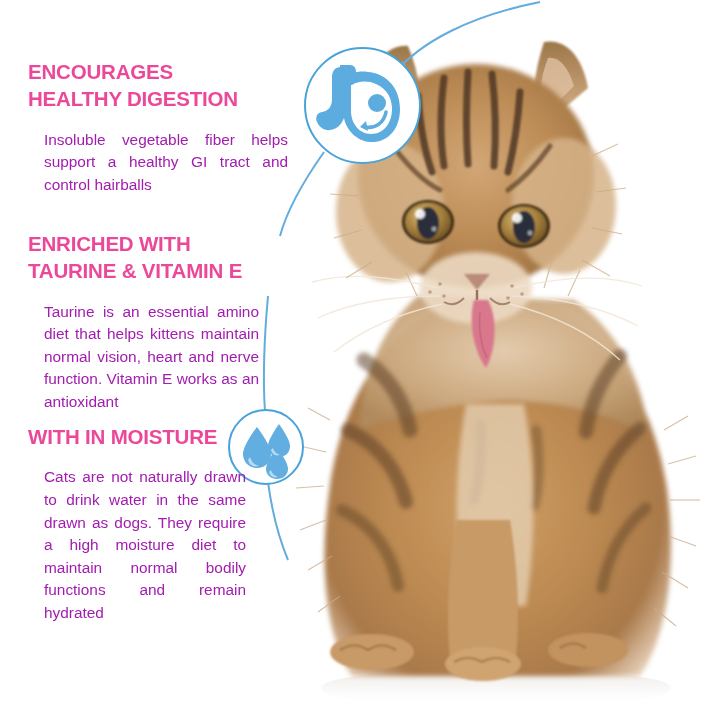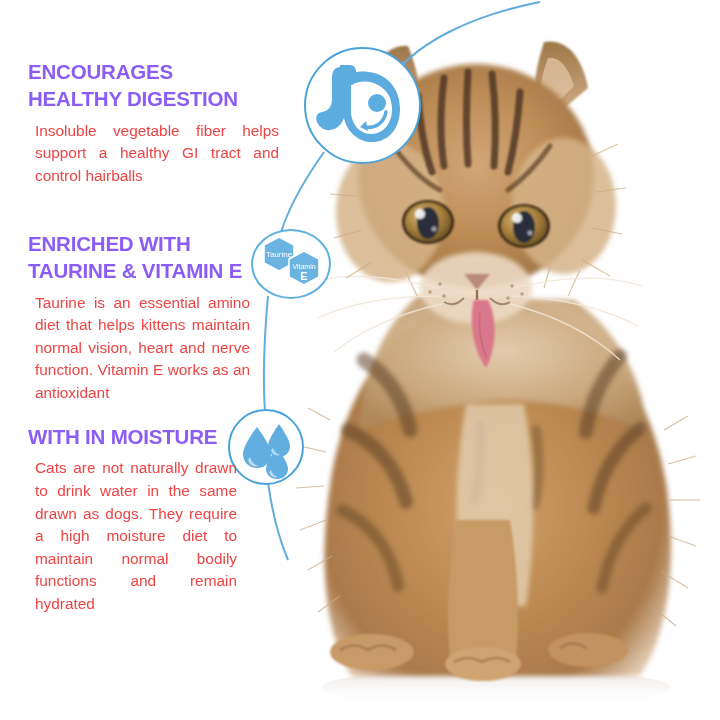--- a/index.html
+++ b/index.html
@@ -41,33 +41,33 @@
     left: 0;
     top: 0;
     width: 280px;
     height: 720px;
   }
   .section {
     position: absolute;
     left: 28px;
   }
   .section-heading {
-    color: #8b5cf6;
+    color: #ec4899;
     font-size: 20.5px;
     font-weight: bold;
     letter-spacing: -0.2px;
     line-height: 1.33;
     margin: 0 0 2px 0;
     white-space: pre-line;
   }
   .section-body {
-    color: #ef4444;
+    color: #a21caf;
     font-size: 15.4px;
     line-height: 1.47;
-    margin: 7px;
+    margin: 16px;
     text-align: justify;
     text-justify: inter-word;
   }
 
   #section-digestion { top: 58px; width: 248px; }
   #section-digestion .section-body { width: 244px; }
   #section-taurine   { top: 230px; width: 222px; }
   #section-taurine .section-body { width: 215px; }
   #section-moisture  { top: 423px; width: 210px; }
   #section-moisture .section-body { width: 202px; }
@@ -321,32 +321,20 @@
         <path d="M 34 16 L 44 16 C 48 16, 50 19, 50 23 L 50 30 C 50 34, 47 36, 44 36 L 38 36 L 38 26 C 38 23, 36 22, 34 22 Z"></path>
 
         <circle cx="71" cy="54" r="9"></circle>
 
         <path d="M 80 63 C 78 74, 69 80, 59 78" stroke="#5cace0" stroke-width="3.6" fill="none" stroke-linecap="round"></path>
         <path d="M 60 72 L 54 78 L 62 82 Z"></path>
       </g>
     </svg>
   </div>
 
-  <div class="icon-badge" id="icon-taurine">
-    <svg width="76" height="66" viewBox="0 0 76 66" aria-hidden="true">
-      <g>
-        <polygon points="11,14 26,6 41,14 41,32 26,40 11,32" fill="#6bb4e2" stroke="#ffffff" stroke-width="1.6"></polygon>
-        <text x="26" y="26" font-family="Liberation Sans, sans-serif" font-size="8" fill="#ffffff" text-anchor="middle">Taurine</text>
-
-        <polygon points="36,28 51,20 66,28 66,46 51,54 36,46" fill="#6bb4e2" stroke="#ffffff" stroke-width="1.6"></polygon>
-        <text x="51" y="38" font-family="Liberation Sans, sans-serif" font-size="7" fill="#ffffff" text-anchor="middle">Vitamin</text>
-        <text x="51" y="49" font-family="Liberation Sans, sans-serif" font-size="11" font-weight="bold" fill="#ffffff" text-anchor="middle">E</text>
-      </g>
-    </svg>
-  </div>
 
   <div class="icon-badge" id="icon-moisture">
     <svg width="72" height="72" viewBox="0 0 72 72" aria-hidden="true">
       <g fill="#62aee0">
         <path d="M 27 16 C 27 16, 13 34, 13 43 C 13 51, 19 57, 27 57 C 35 57, 41 51, 41 43 C 41 34, 27 16, 27 16 Z"></path>
         <path d="M 49 13 C 49 13, 38 28, 38 35 C 38 42, 43 46, 49 46 C 55 46, 60 42, 60 35 C 60 28, 49 13, 49 13 Z"></path>
         <path d="M 47 36 C 47 36, 36 51, 36 58 C 36 64, 41 68, 47 68 C 53 68, 58 64, 58 58 C 58 51, 47 36, 47 36 Z"></path>
       </g>
       <g fill="#ffffff" opacity="0.55">
         <path d="M 20 46 q 2 7 9 9 q -9 2 -11 -6 Z"></path>

